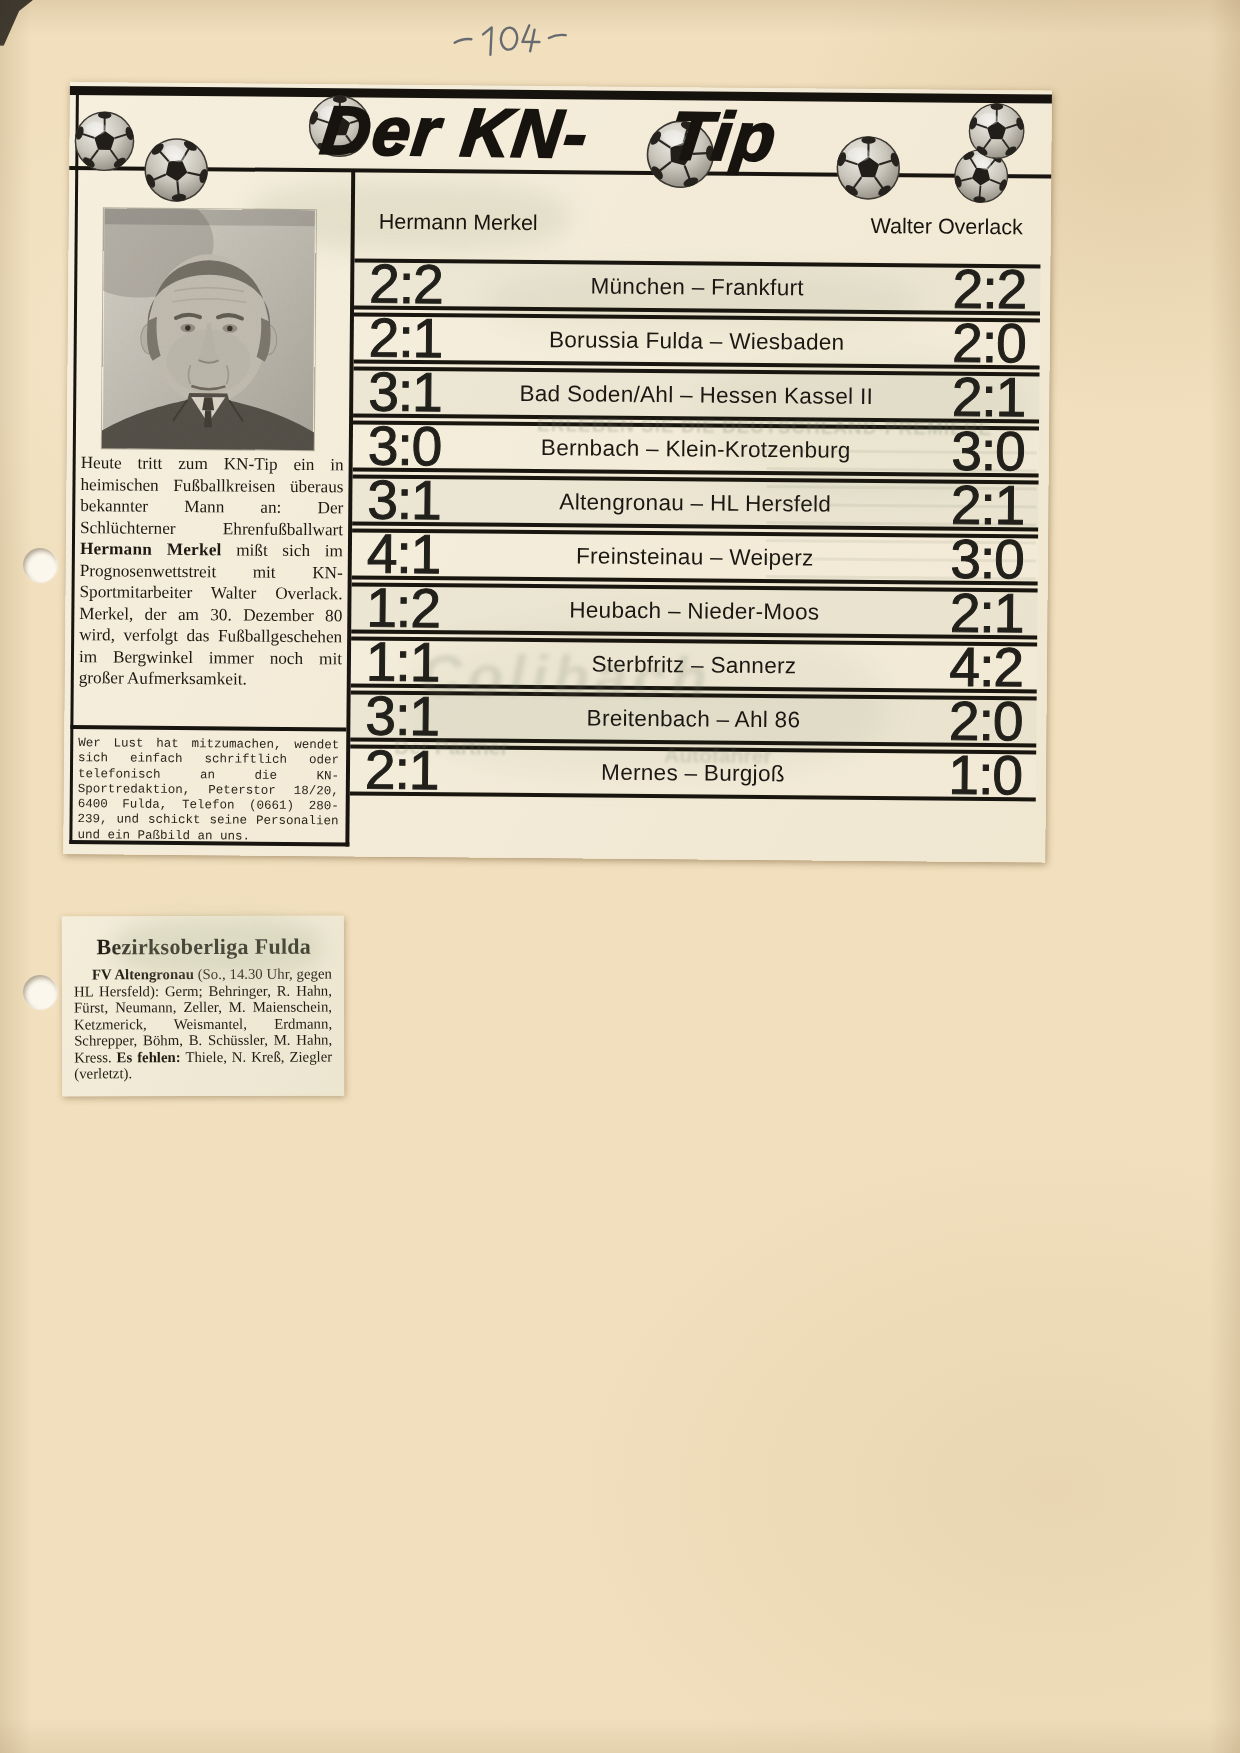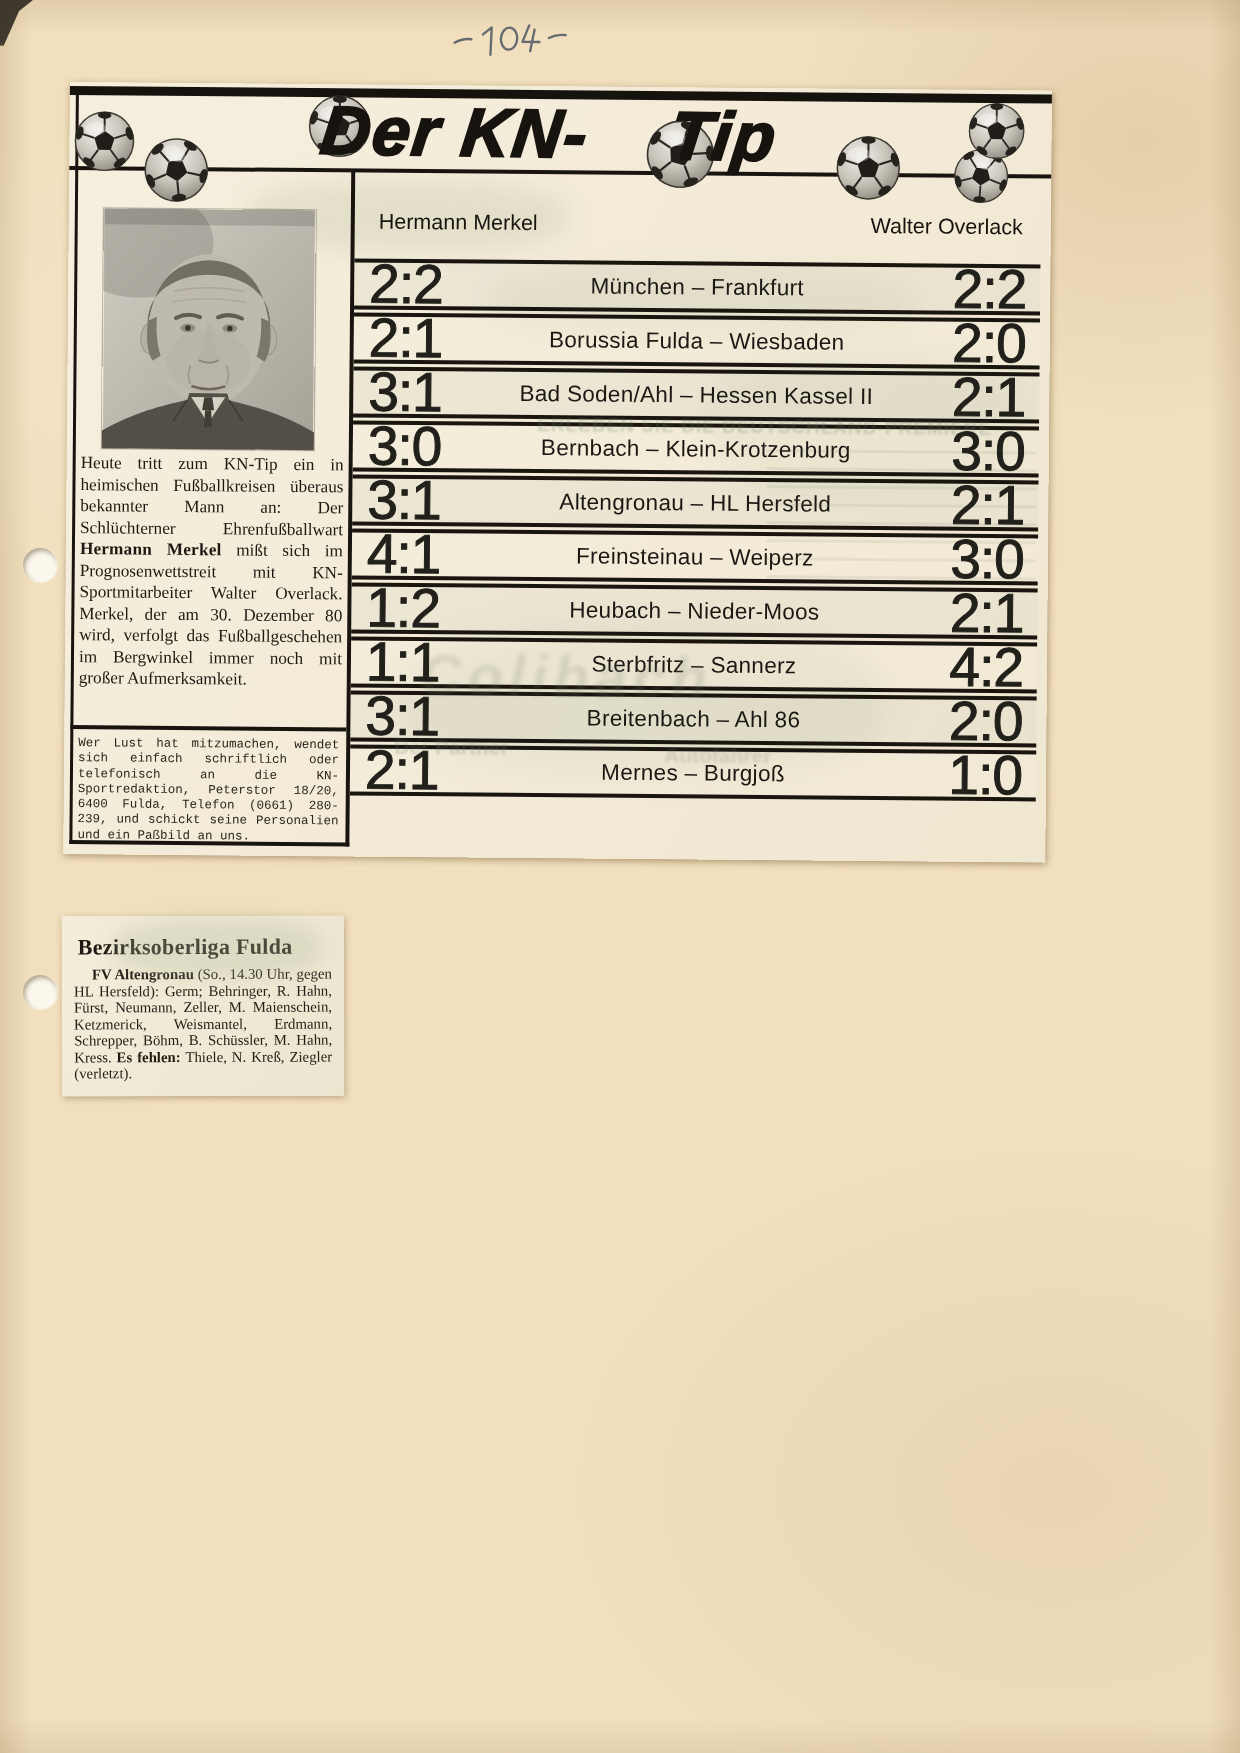--- a/index.html
+++ b/index.html
@@ -76,21 +76,21 @@
     background:repeating-linear-gradient(0deg, rgba(105,115,92,.13) 0 3px, transparent 3px 18px);}
 
   
   .clip-small{
     position:absolute;left:62px;top:916px;width:282px;
     background:linear-gradient(115deg,#f4edda,#ece5d0);
     box-shadow:1px 2px 6px rgba(105,75,38,.4);
     transform:rotate(-.2deg);padding-bottom:14px;
   }
   .clip-small h3{margin:18px 14px 6px 16px;font-family:"Liberation Serif", serif;
-    font-size:22px;color:#1d1812;letter-spacing:.3px;}
+    font-size:22px;color:#1d1812;letter-spacing:.3px;text-align:center;}
   .clip-small p{margin:0 12px 0 12px;font-family:"Liberation Serif", serif;
     font-size:14.8px;line-height:1.12;color:#221c15;text-align:justify;text-indent:18px;}
 </style>
 </head>
 <body>
 
 <div class="page">
 
   <div class="corner-wedge"></div>
   <div class="punch-hole hole-1"></div>

